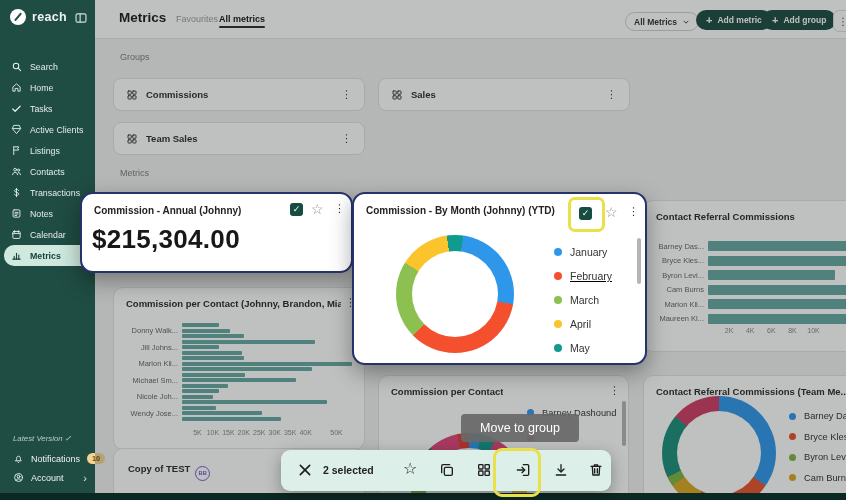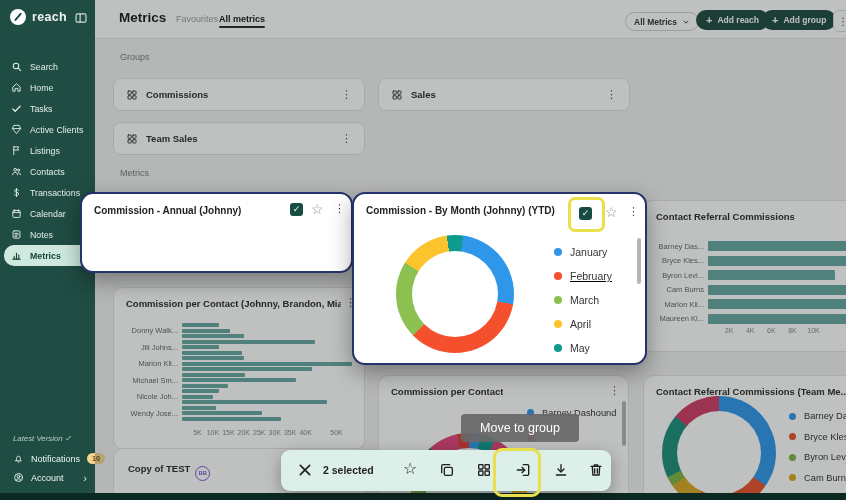--- a/index.html
+++ b/index.html
@@ -187,34 +187,34 @@
             <svg width="11" height="11" viewBox="0 0 24 24" fill="none" stroke="currentColor" stroke-width="2" stroke-linecap="round">
               <path d="M12 3v18"></path>
               <path d="M16.5 7.5c-.8-1.5-2.4-2.2-4.5-2.2-2.5 0-4.2 1.2-4.2 3.1 0 4.4 9 2.2 9 6.7 0 2-1.8 3.2-4.6 3.2-2.3 0-4-.9-4.8-2.5"></path>
             </svg>
           </span>
           <span class="nav-lbl">Transactions</span>
         </div>
         <div class="nav-item">
           <span class="nav-ico">
             <svg width="11" height="11" viewBox="0 0 24 24" fill="none" stroke="currentColor" stroke-width="2" stroke-linecap="round">
+              <rect x="4.5" y="4" width="15" height="16" rx="2.5"></rect>
+              <path d="M8.5 9.5h7M8.5 13h7M8.5 16.5h4"></path>
+            </svg>
+          </span>
+          <span class="nav-lbl">Notes</span>
+        </div>
+        <div class="nav-item">
+          <span class="nav-ico">
+            <svg width="11" height="11" viewBox="0 0 24 24" fill="none" stroke="currentColor" stroke-width="2" stroke-linecap="round">
               <rect x="4" y="5.5" width="16" height="15" rx="2"></rect>
               <path d="M4 10h16M8 3.5v4M16 3.5v4"></path>
             </svg>
           </span>
           <span class="nav-lbl">Calendar</span>
-        </div>
-        <div class="nav-item">
-          <span class="nav-ico">
-            <svg width="11" height="11" viewBox="0 0 24 24" fill="none" stroke="currentColor" stroke-width="2" stroke-linecap="round">
-              <rect x="4.5" y="4" width="15" height="16" rx="2.5"></rect>
-              <path d="M8.5 9.5h7M8.5 13h7M8.5 16.5h4"></path>
-            </svg>
-          </span>
-          <span class="nav-lbl">Notes</span>
         </div>
         <div class="nav-item active">
           <span class="nav-ico">
             <svg width="11" height="11" viewBox="0 0 24 24" fill="none" stroke="currentColor" stroke-width="2.4" stroke-linecap="round">
               <path d="M4 20h16"></path>
               <path d="M7 20v-6M12 20V7M17 20v-9"></path>
             </svg>
           </span>
           <span class="nav-lbl">Metrics</span>
         </div>
@@ -254,21 +254,21 @@
       <span class="tab tab-fav">Favourites</span>
       <span class="tab tab-all">All metrics</span>
       <div class="filter-pill">
         <span>All Metrics</span>
         <svg viewBox="0 0 24 24" fill="none" stroke="currentColor" stroke-width="3" stroke-linecap="round">
             <path d="M6 9.5l6 6 6-6"></path>
           </svg>
       </div>
       <div class="dark-btn btn-metric">
         <span class="plus-g">+</span>
-        <span>Add reach</span>
+        <span>Add metric</span>
       </div>
       <div class="dark-btn btn-group">
         <span class="plus-g">+</span>
         <span>Add group</span>
       </div>
       <div class="hdr-kebab">⋮</div>
     </div>
 
     <div class="content">
       <span class="sec-label lbl-groups">Groups</span>
@@ -479,20 +479,21 @@
     </div>
   </div>
 
   <div class="overlay"></div>
 
   <div class="sel-card" style="left:80px;top:192px;width:273px;height:81px;">
     <span class="sel-title">Commission - Annual (Johnny)</span>
     <span class="checkbox" style="left:208px;top:9px;">✓</span>
     <span class="star" style="left:229px;top:8px;">☆</span>
     <span class="sel-kebab" style="left:252px;top:9px;">⋮</span>
+    <div class="big-value">$215,304.00</div>
   </div>
 
   <div class="sel-card" style="left:352px;top:192px;width:295px;height:173px;">
     <span class="sel-title" style="max-width:195px;overflow:hidden;">Commission - By Month (Johnny) (YTD)</span>
     <span class="checkbox" style="left:225px;top:13px;">✓</span>
     <span class="star" style="left:251px;top:11px;">☆</span>
     <span class="sel-kebab" style="left:274px;top:12px;">⋮</span>
     <div class="donut" id="donut2" style="left: 42px; top: 41px; width: 118px; height: 118px; --ring: 16px; background: conic-gradient(rgb(15, 155, 142) 0deg, rgb(15, 155, 142) 8deg, rgb(47, 151, 234) 8deg, rgb(47, 151, 234) 100deg, rgb(244, 80, 46) 100deg, rgb(244, 80, 46) 225deg, rgb(140, 193, 82) 225deg, rgb(140, 193, 82) 302deg, rgb(252, 196, 44) 302deg, rgb(252, 196, 44) 352deg, rgb(15, 155, 142) 352deg, rgb(15, 155, 142) 360deg);"></div>
     <div class="legend" id="leg2" style="left:200px;top:46px;">
         <div class="leg-row" style="height: 24px;">

